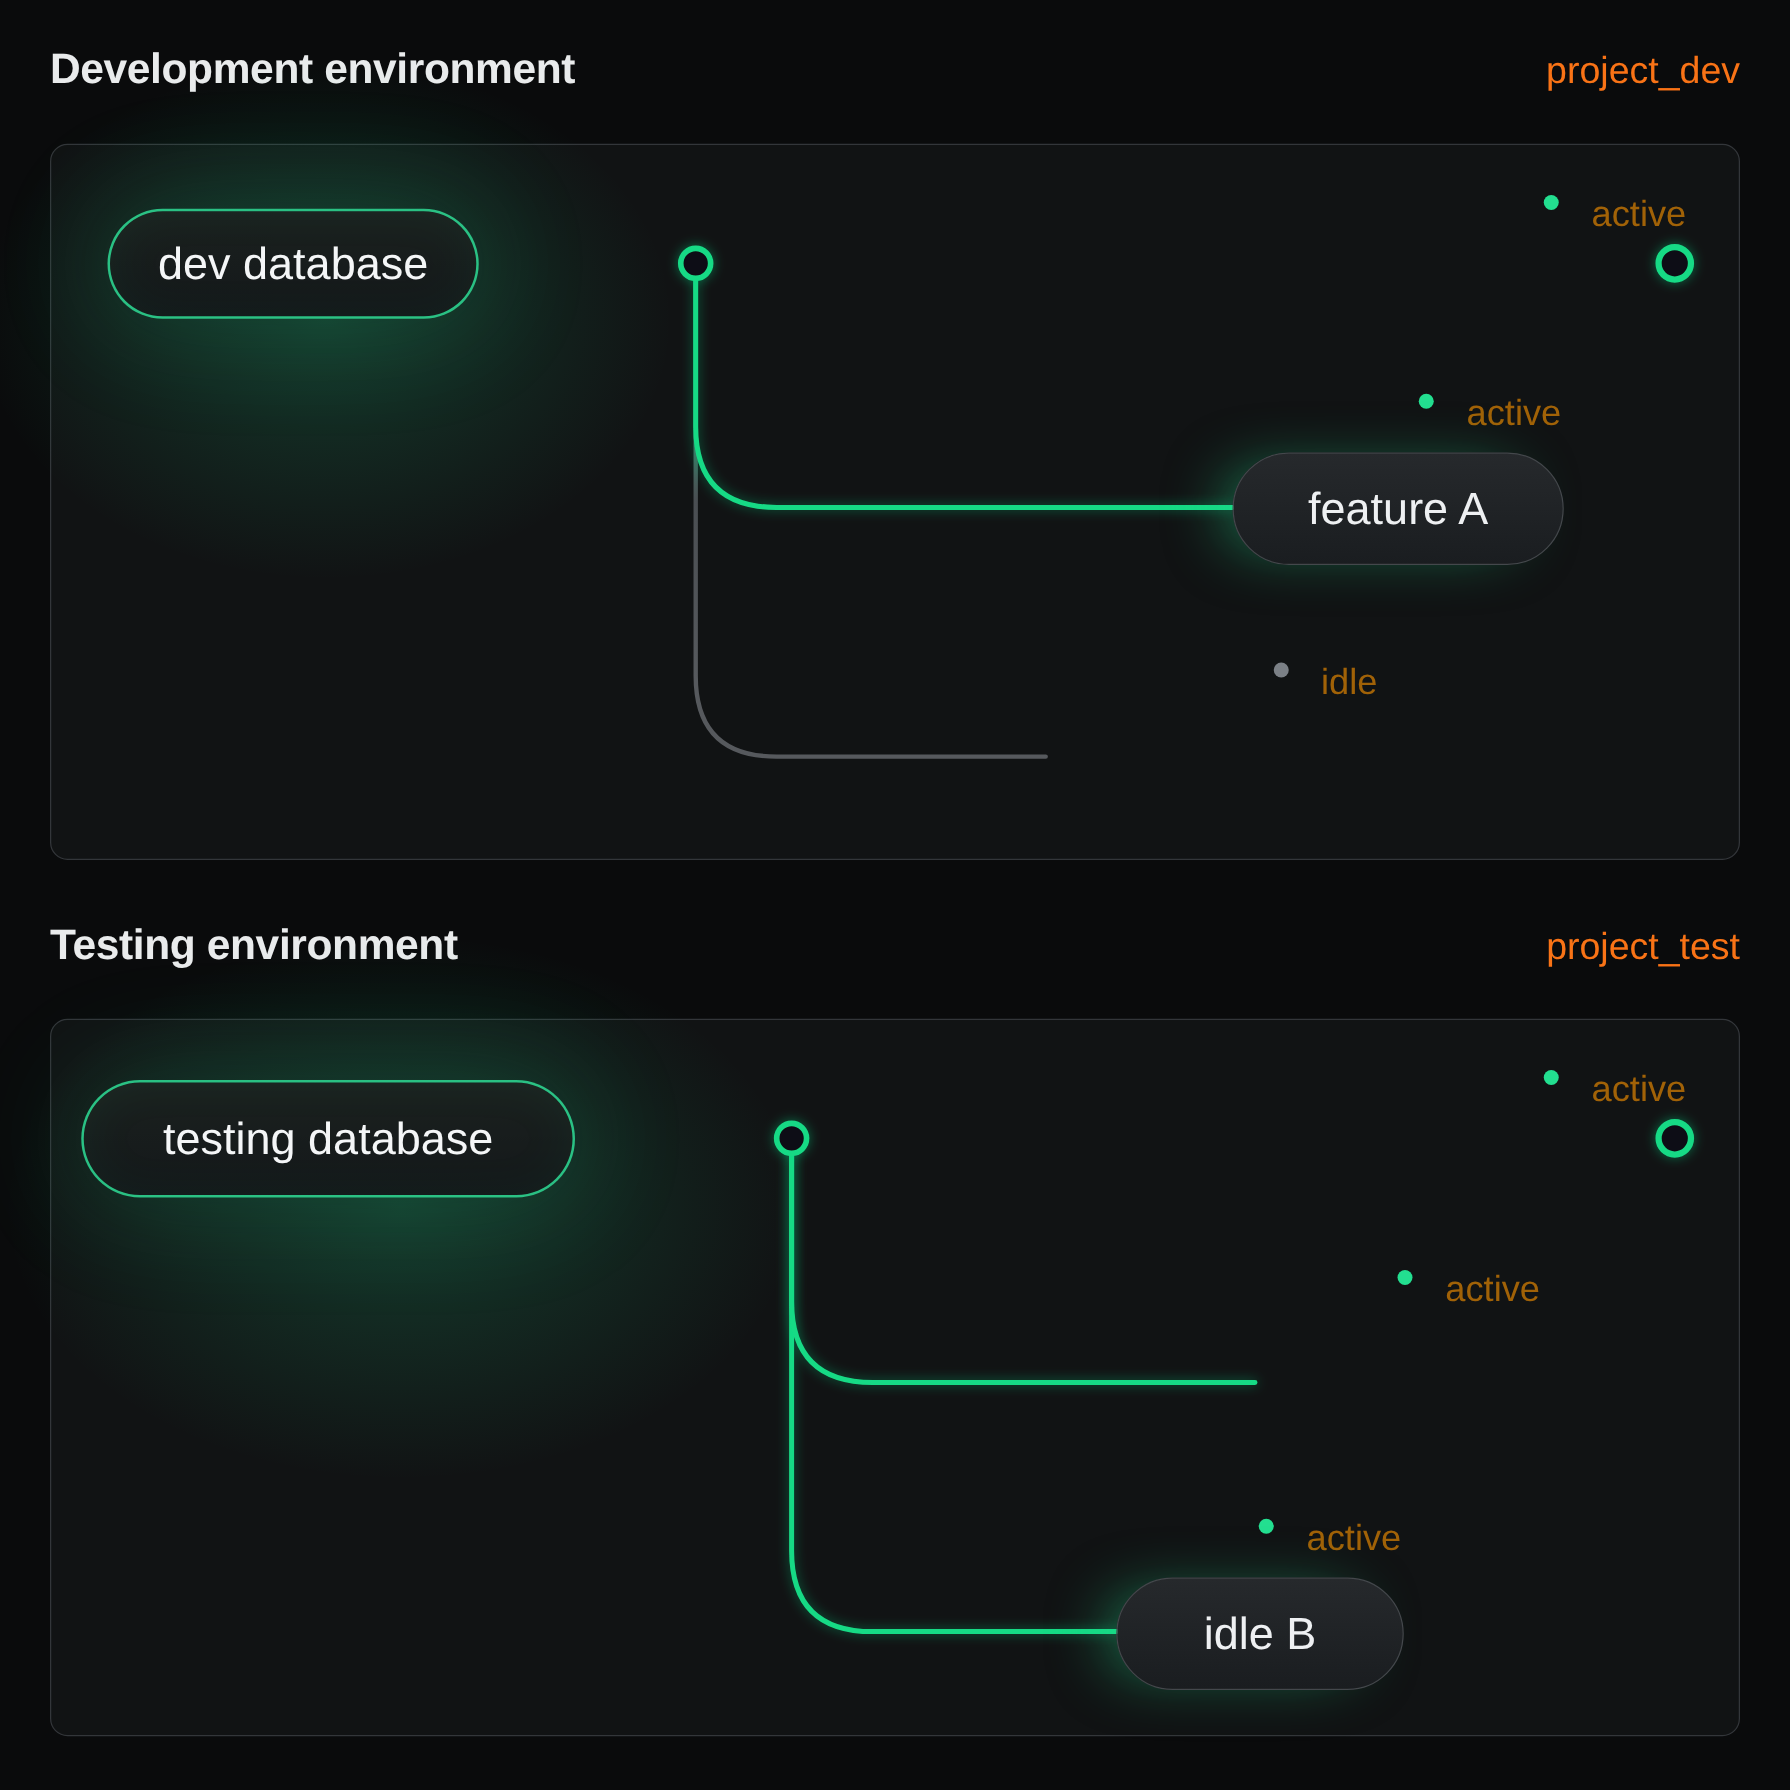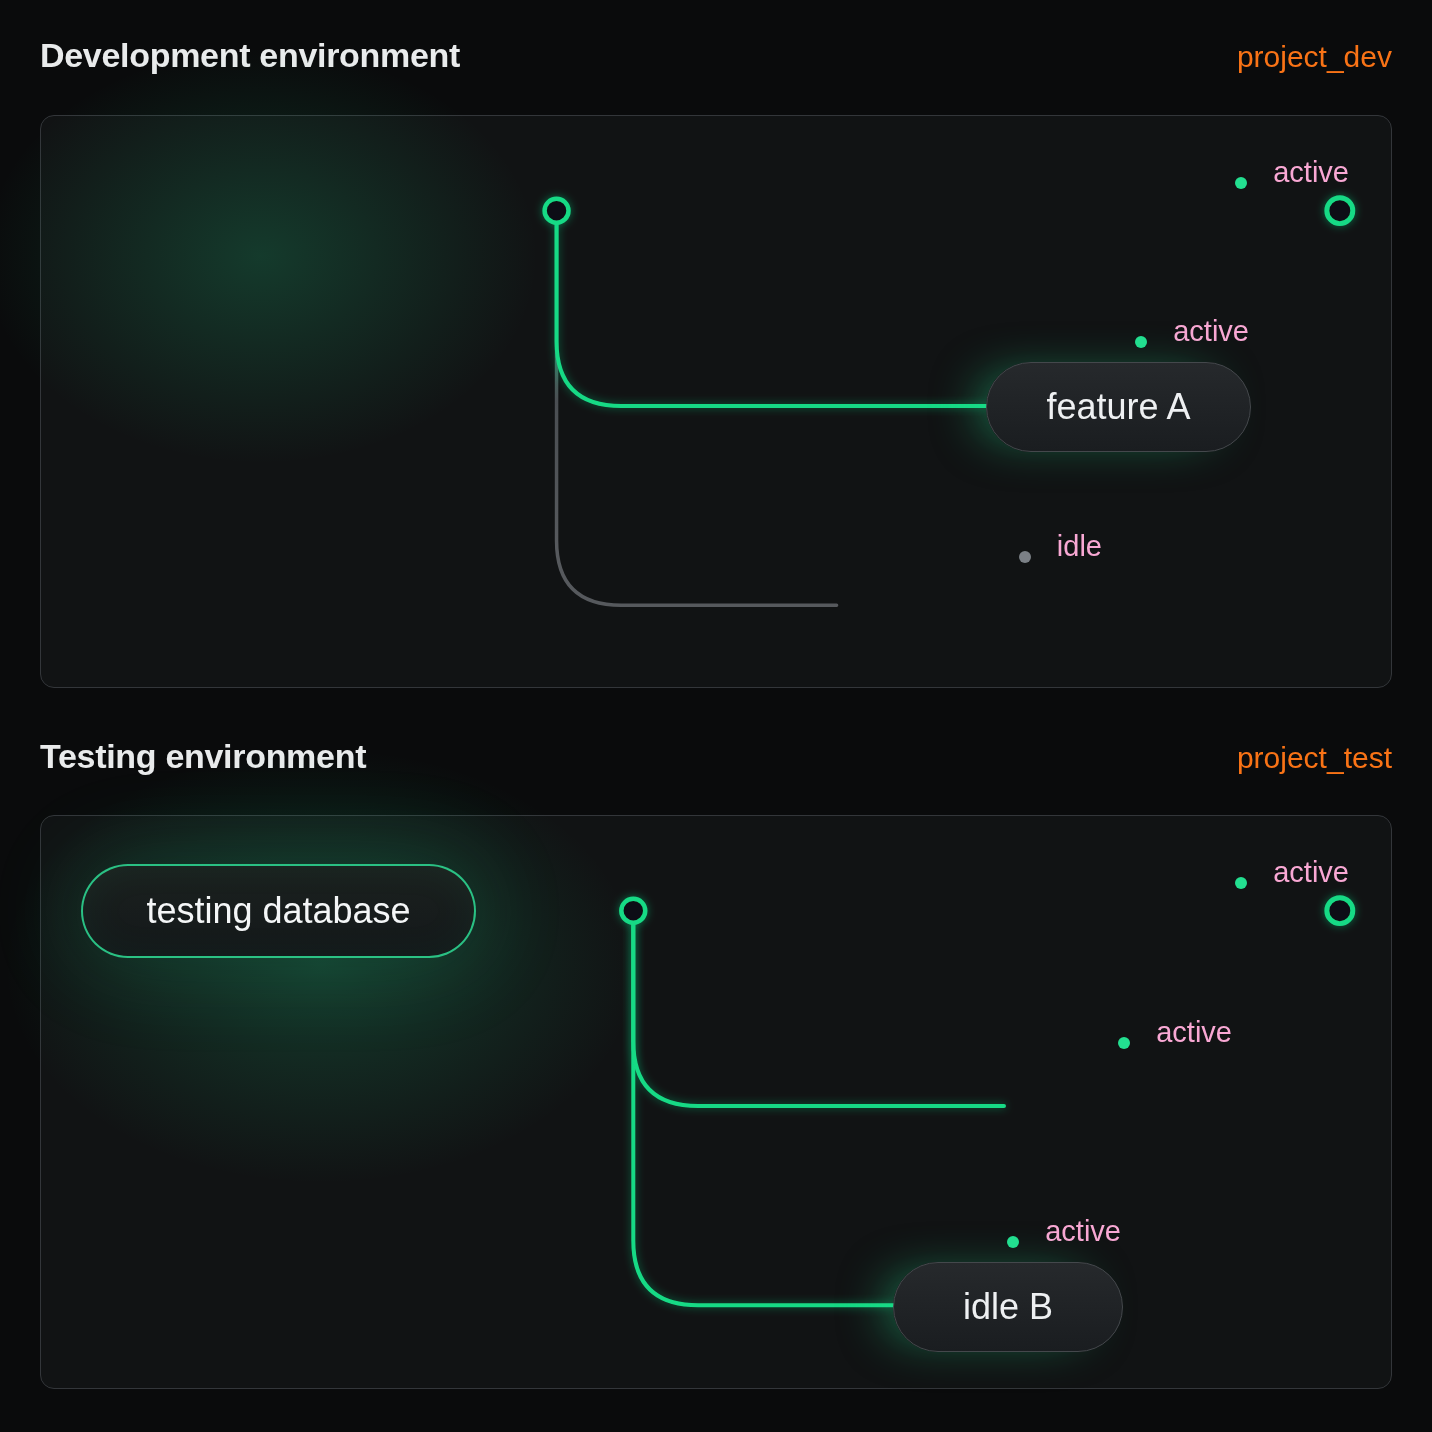--- a/index.html
+++ b/index.html
@@ -38,22 +38,22 @@
     color:#f4f6f7;
   }
   .pill.active-node{
     box-shadow:-22px 0 48px -16px rgba(34,216,140,0.55);
   }
   .pill.dim{
     color:#9aa0a5;border-color:#35383c;
     background:linear-gradient(180deg,#222528 0%,#1a1d20 100%);
   }
   .status{
-    position:absolute;display:flex;align-items:flex-end;gap:26px;
-    font-size:29px;color:#f9a8d4;white-space:nowrap;
+    position:absolute;display:flex;align-items:flex-start;gap:26px;
+    font-size:29px;color:#a16207;white-space:nowrap;
   }
   .status .dot{width:12px;height:12px;border-radius:50%;flex:none;}
   .dot.active{background:#23df90;}
   .dot.idle{background:#7b8086;}
 </style>
 </head>
 <body>
 
 <div class="page">
 
@@ -81,20 +81,23 @@
       <path d="M 516 107 V 426 Q 516 491 581 491 H 797" fill="none" stroke="url(#fadeGray1)" stroke-width="3.5" stroke-linecap="round"></path>
 
       <path d="M 341 95 H 1302" fill="none" stroke="#17da85" stroke-width="4.5" stroke-linecap="round" filter="url(#glow1)"></path>
 
       <path d="M 516 107 V 226 Q 516 291 581 291 H 947" fill="none" stroke="#17da85" stroke-width="4" stroke-linecap="round" filter="url(#glow1)"></path>
 
       <circle cx="516" cy="95" r="12" fill="#0f1113" stroke="#17da85" stroke-width="4.5" filter="url(#glow1)"></circle>
       <circle cx="1302" cy="95" r="13" fill="#0f1113" stroke="#17da85" stroke-width="5" filter="url(#glow1)"></circle>
     </svg>
 
+    <div class="pill db" style="left:45px;top:51px;width:297px;height:88px;">
+      <span>dev database</span>
+    </div>
 
     <div class="status" style="right:42px;top:40px;">
       <span class="dot active"></span>
       <span>active</span>
     </div>
 
     <div class="status" style="right:142px;top:199px;">
       <span class="dot active"></span>
       <span>active</span>
     </div>
@@ -125,21 +128,21 @@
 
       <path d="M 593 107 V 426 Q 593 491 658 491 H 854" fill="none" stroke="#17da85" stroke-width="4" stroke-linecap="round" filter="url(#glow2)"></path>
 
       <path d="M 434 95 H 1302" fill="none" stroke="#17da85" stroke-width="4.5" stroke-linecap="round" filter="url(#glow2)"></path>
 
       <path d="M 593 107 V 226 Q 593 291 658 291 H 965" fill="none" stroke="#17da85" stroke-width="4" stroke-linecap="round" filter="url(#glow2)"></path>
       <circle cx="593" cy="95" r="12" fill="#0f1113" stroke="#17da85" stroke-width="4.5" filter="url(#glow2)"></circle>
       <circle cx="1302" cy="95" r="13" fill="#0f1113" stroke="#17da85" stroke-width="5" filter="url(#glow2)"></circle>
     </svg>
 
-    <div class="pill db" style="left:40px;top:48px;width:395px;height:94px;">
+    <div class="pill db" style="left:24px;top:48px;width:395px;height:94px;">
       <span>testing database</span>
     </div>
 
     <div class="status" style="right:42px;top:40px;">
       <span class="dot active"></span>
       <span>active</span>
     </div>
 
     <div class="status" style="right:159px;top:200px;">
       <span class="dot active"></span>

